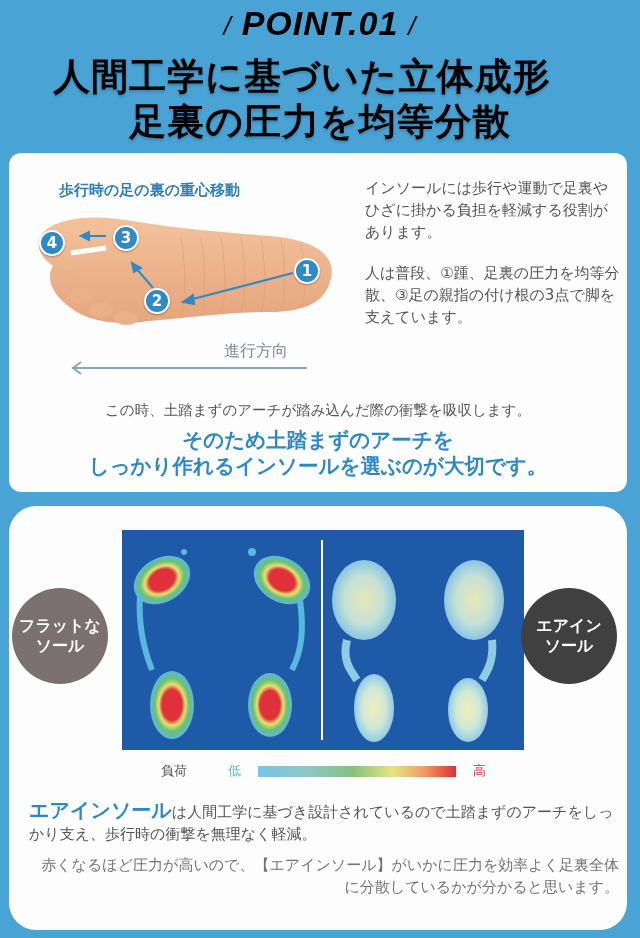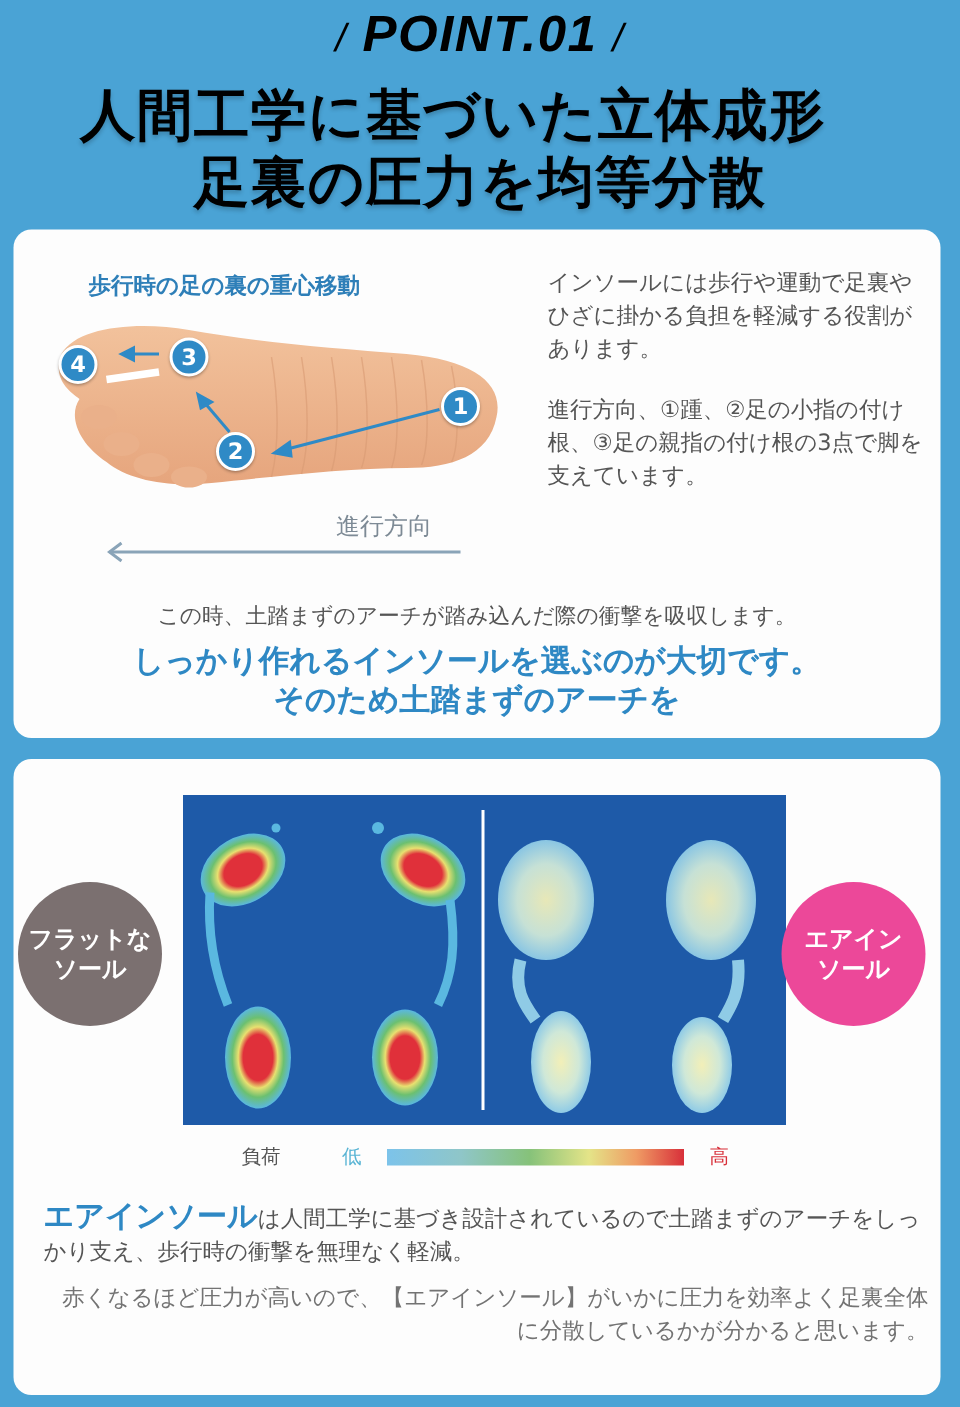--- a/index.html
+++ b/index.html
@@ -6,37 +6,37 @@
   html, body { width: 640px; height: 938px; overflow: hidden; }
   body { background: #4aa3d5; font-family: "DejaVu Sans", sans-serif; position: relative; }
   .header { position: absolute; left: 0; top: 0; width: 640px; height: 150px; text-align: center; color: #000000; }
   .point { position: absolute; top: 4px; left: 0; width: 640px; font-family: "Liberation Sans", sans-serif; font-weight: bold; font-style: italic; font-size: 34px; letter-spacing: 1px; }
   .point .slash { font-weight: normal; font-size: 26px; margin: 0 10px; }
   .title1 { position: absolute; top: 52px; left: 0; width: 604px; font-weight: bold; font-size: 37px; letter-spacing: 1px; text-shadow: 0 2px 3px rgba(0,0,0,0.2); }
   .title2 { position: absolute; top: 97px; left: 0; width: 640px; font-weight: bold; font-size: 37px; letter-spacing: 1px; text-shadow: 0 2px 3px rgba(0,0,0,0.2); }
 
   .panel { position: absolute; left: 9px; width: 618px; background: #fdfdfd; border-radius: 12px; }
   .panel1 { top: 153px; height: 339px; }
-  .panel2 { top: 506px; height: 424px; }
+  .panel2 { top: 506px; height: 424px; border-radius: 27px; }
 
   .diagram-title { position: absolute; left: 50px; top: 28px; font-size: 15px; font-weight: bold; color: #2e7fb8; }
   .foot { position: absolute; left: 22px; top: 55px; width: 310px; height: 122px; }
   .num { position: absolute; width: 26px; height: 26px; border-radius: 50%; background: #2f8ac6; border: 2px solid #fff; color: #fff; font-weight: bold; font-size: 15px; text-align: center; line-height: 22px; box-shadow: 0 1px 2px rgba(0,0,0,0.3); }
   .direction-label { position: absolute; left: 215px; top: 188px; font-size: 16px; color: #7d8a95; }
   .direction-arrow { position: absolute; left: 60px; top: 208px; width: 240px; height: 14px; }
 
   .desc { position: absolute; left: 356px; top: 24px; width: 258px; font-size: 15px; line-height: 22px; color: #555; }
   .desc p + p { margin-top: 19px; }
 
   .sub-note { position: absolute; left: 0; top: 248px; width: 618px; text-align: center; font-size: 14.5px; color: #555; }
   .emph { position: absolute; left: 0; top: 274px; width: 618px; text-align: center; font-size: 20.5px; font-weight: bold; color: #2e88c4; line-height: 26px; }
 
   .badge { position: absolute; width: 96px; height: 96px; border-radius: 50%; color: #fff; font-weight: bold; font-size: 16px; text-align: center; display: flex; align-items: center; justify-content: center; line-height: 20px; }
   .badge-flat { left: 3px; top: 82px; background: #7b7070; }
-  .badge-air { left: 512px; top: 82px; background: #ec4899; align-items: center; }
+  .badge-air { left: 512px; top: 82px; background: #404040; align-items: center; }
 
   .heatmap { position: absolute; left: 113px; top: 24px; width: 402px; height: 220px; background: #1e5aa8; }
   .heatmap .divider { position: absolute; left: 199px; top: 10px; width: 2px; height: 200px; background: #fff; }
 
   .legend { position: absolute; left: 0; top: 254px; width: 618px; height: 22px; }
   .legend-label { position: absolute; left: 152px; top: 2px; font-size: 13px; color: #555; }
   .legend-low { position: absolute; left: 219px; top: 2px; font-size: 13px; color: #58b4d4; }
   .legend-bar { position: absolute; left: 249px; top: 6px; width: 198px; height: 11px; background: linear-gradient(90deg, #7cc3ea 0%, #8fc6c8 25%, #86c27a 48%, #e4e488 68%, #ef9b64 84%, #d8303a 100%); }
   .legend-high { position: absolute; left: 464px; top: 2px; font-size: 13px; color: #d8303a; }
 
@@ -97,27 +97,27 @@
   </div>
 
   <div class="direction-label">進行方向</div>
   <svg class="direction-arrow" viewBox="0 0 240 14">
     <line x1="4" y1="7" x2="238" y2="7" stroke="#8aa4b8" stroke-width="2"></line>
     <polyline points="12,1 4,7 12,13" fill="none" stroke="#8aa4b8" stroke-width="2"></polyline>
   </svg>
 
   <div class="desc">
     <p>インソールには歩行や運動で足裏やひざに掛かる負担を軽減する役割があります。</p>
-    <p>進行方向、①踵、②足の小指の付け根、③足の親指の付け根の3点で脚を支えています。</p>
+    <p>人は普段、①踵、足裏の圧力を均等分散、③足の親指の付け根の3点で脚を支えています。</p>
   </div>
 
   <div class="sub-note">この時、土踏まずのアーチが踏み込んだ際の衝撃を吸収します。</div>
   <div class="emph">
+    <div>そのため土踏まずのアーチを</div>
     <div>しっかり作れるインソールを選ぶのが大切です。</div>
-    <div>そのため土踏まずのアーチを</div>
   </div>
 </div>
 
 <div class="panel panel2">
   <div class="badge badge-flat">
     <span style="white-space:pre-line;">フラットな
 ソール</span>
   </div>
 
   <div class="heatmap">

